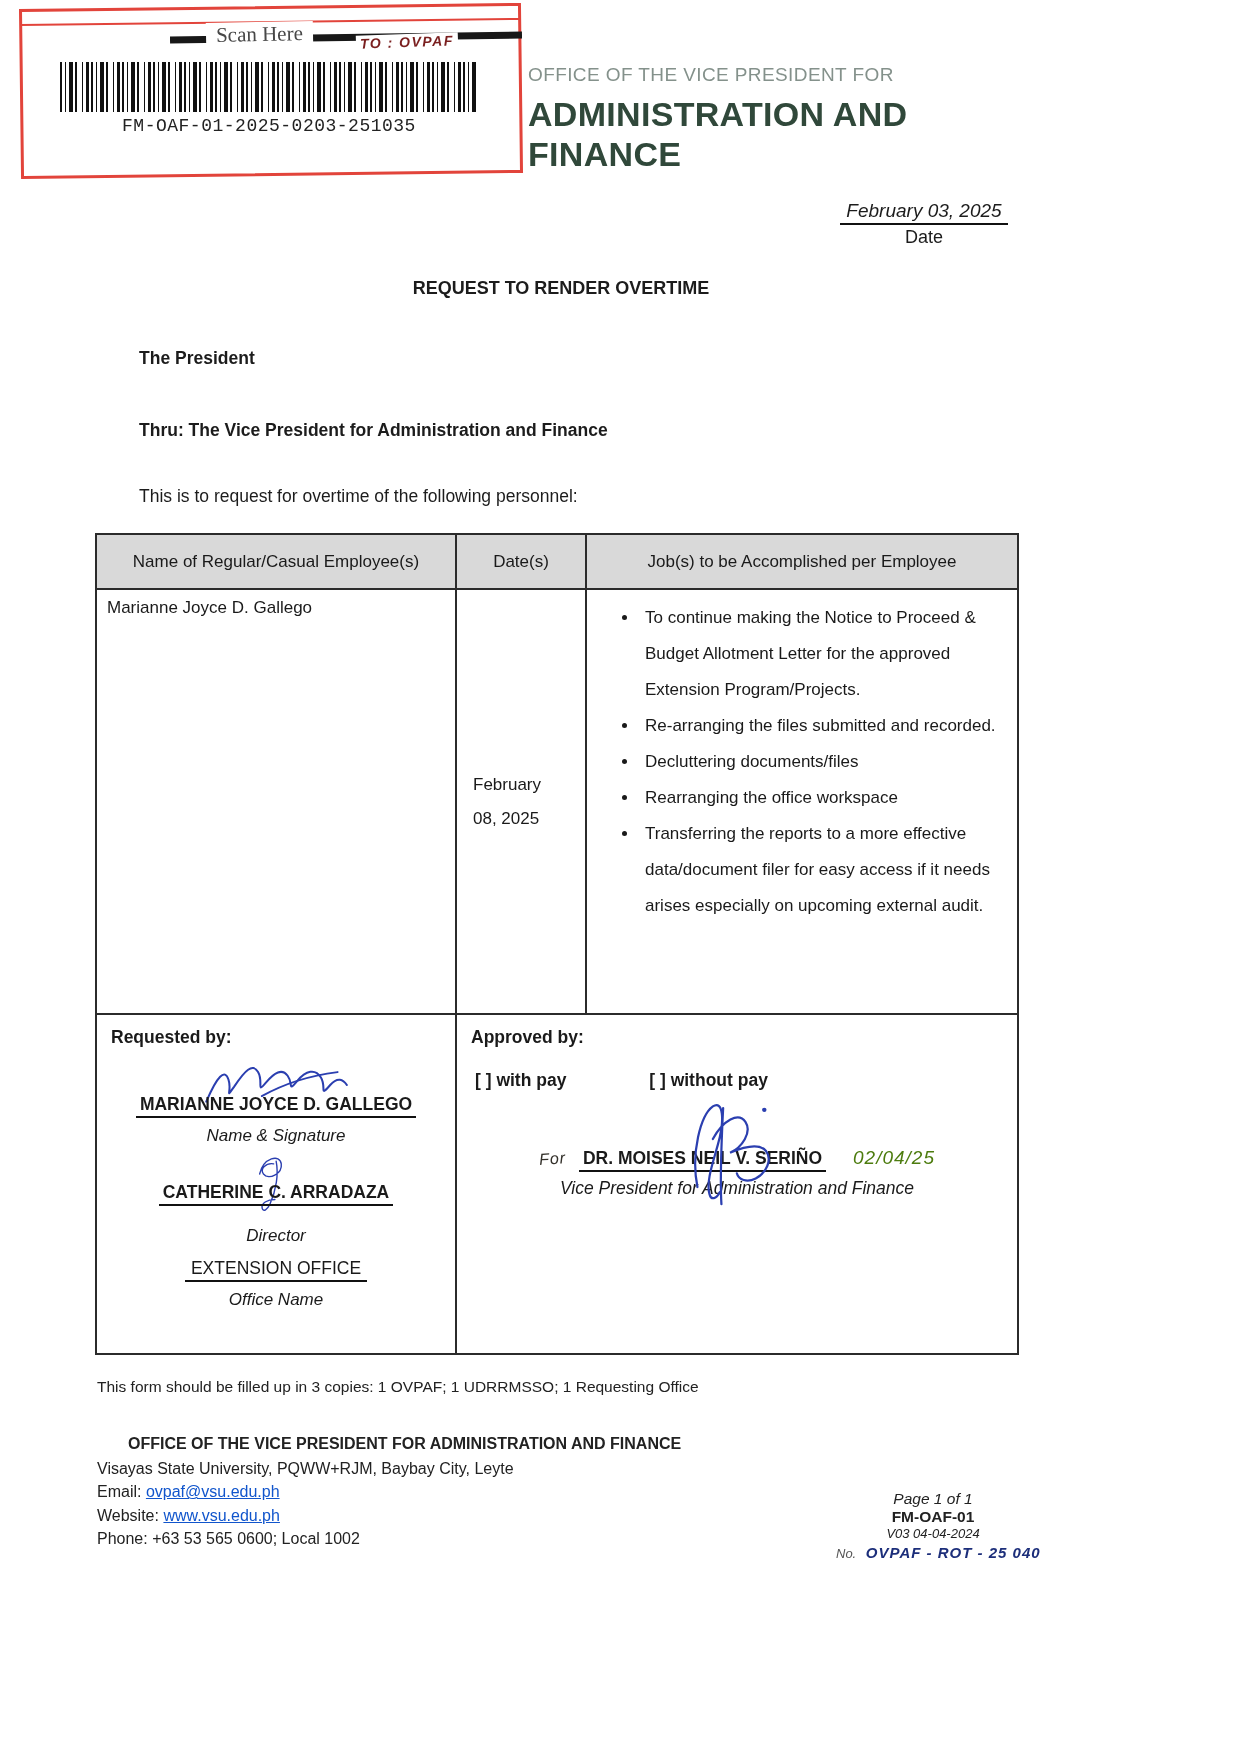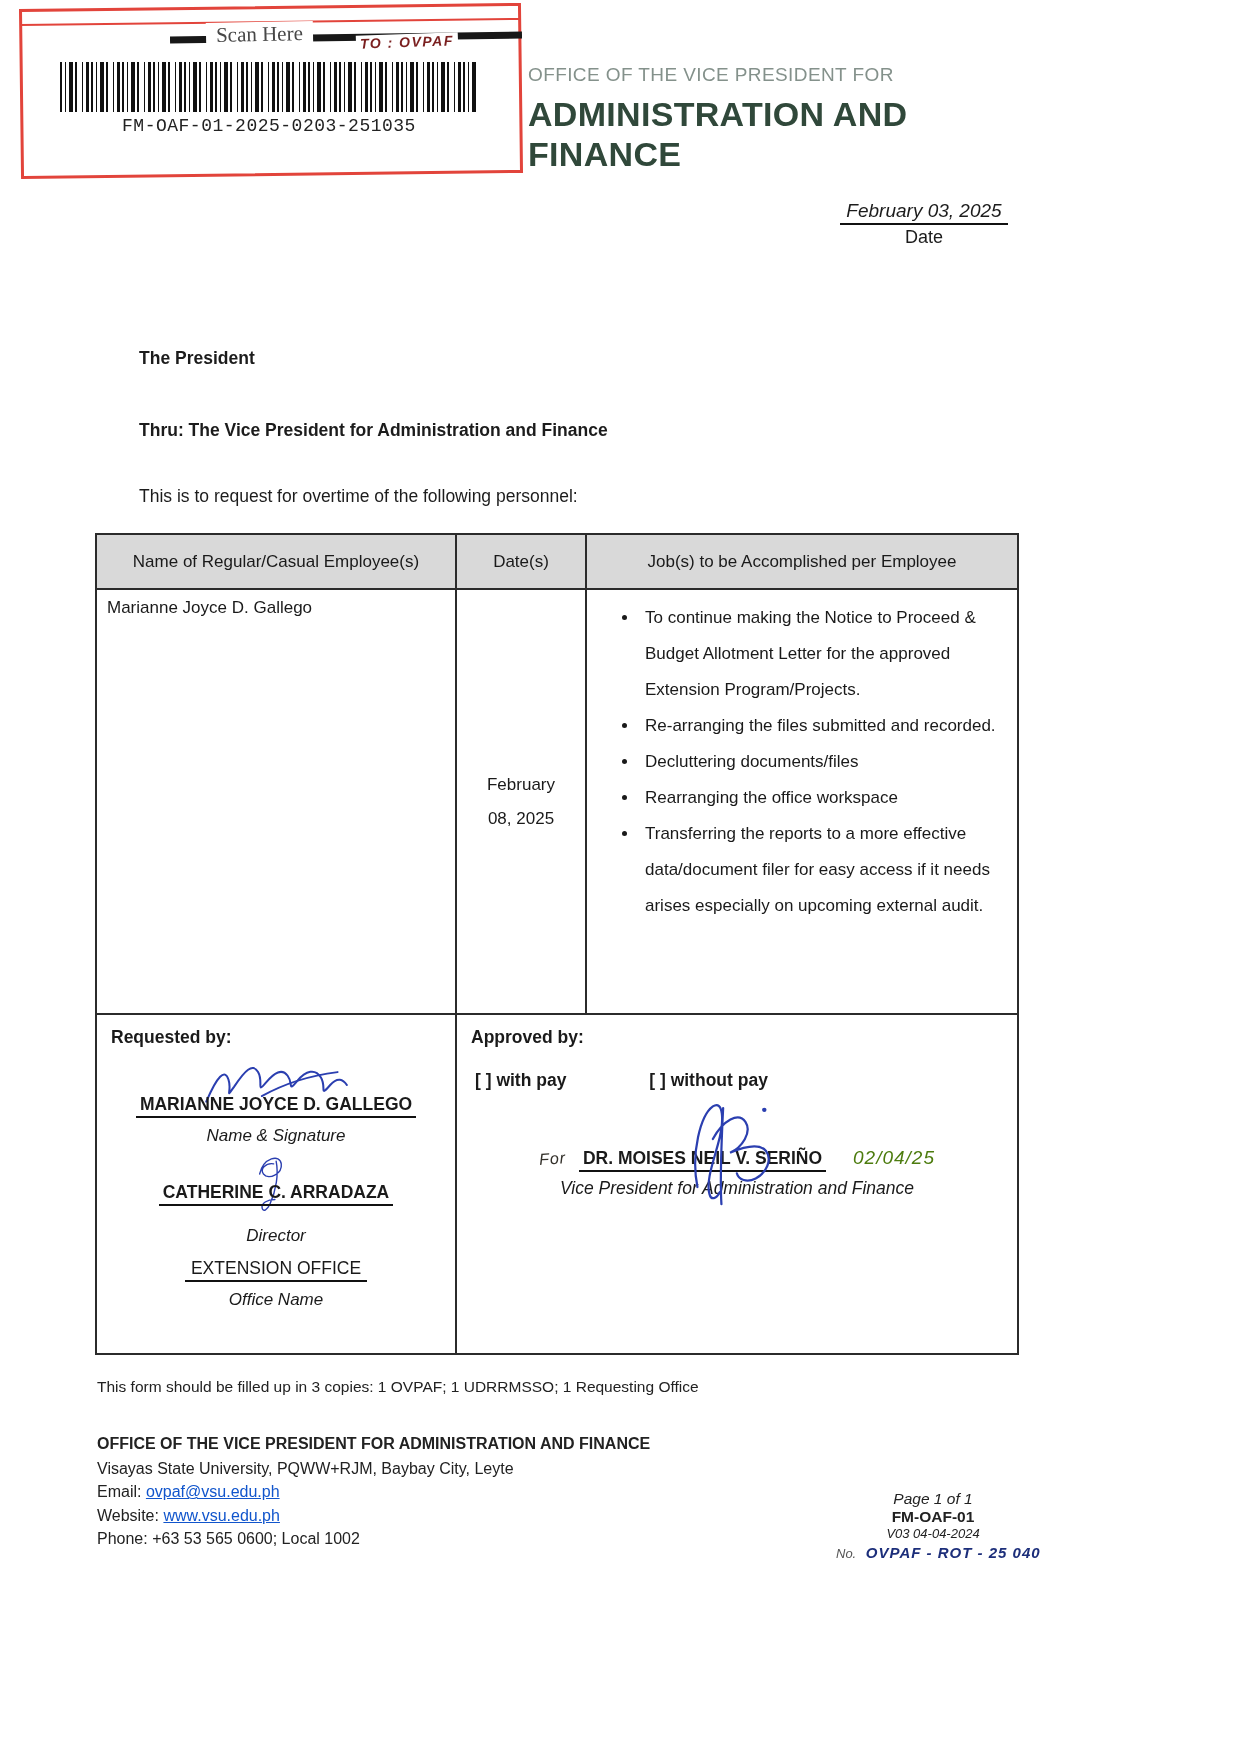--- a/index.html
+++ b/index.html
@@ -53,21 +53,21 @@
   .addressee { position:absolute; left:139px; top:348px; font-weight:bold; font-size:17.5px; }
   .thru { position:absolute; left:139px; top:420px; font-weight:bold; font-size:17.5px; }
   .intro { position:absolute; left:139px; top:486px; font-size:17.5px; }
 
   
   table.req-table { position:absolute; left:95px; top:533px; border-collapse:collapse; table-layout:fixed; font-size:17px; color:#1a1a1a; }
   .req-table th, .req-table td { border:2px solid #2b2b2b; }
   .req-table th { background:#d9d9d9; font-weight:normal; font-size:17px; text-align:center; vertical-align:middle; height:50px; padding:16px 10px; line-height:1.25; }
   tr.body-row { height:425px; }
   td.cell-name { vertical-align:top; padding:8px 10px; }
-  td.cell-date { vertical-align:middle; text-align:center; padding:12px 16px; line-height:2.0; }
+  td.cell-date { vertical-align:middle; text-align:left; padding:12px 16px; line-height:2.0; }
   td.cell-jobs { vertical-align:top; padding:4px 8px 4px 4px; }
   ul.jobs-list { margin:6px 0 0; padding-left:48px; list-style:disc; }
   ul.jobs-list li { line-height:36px; padding-left:6px; }
 
   tr.sig-row { height:340px; }
   td.sig-cell { vertical-align:top; padding:12px 14px; position:relative; }
   .block-label { font-weight:bold; font-size:17.5px; }
 
   .left-stack { text-align:center; margin-top:0; }
   .sig-svg { display:block; margin:0 auto; }
@@ -84,21 +84,21 @@
   .sig3 { height:120px; margin:0 auto -64px; position:relative; z-index:2; }
   .approver-line { position:relative; font-size:17.5px; z-index:1; white-space:nowrap; }
   .for-hand { display:inline-block; font-style:italic; color:#33302a; margin-right:8px; transform:rotate(-4deg); font-size:16px; letter-spacing:1px; }
   .approver-name { display:inline-block; font-weight:bold; border-bottom:2px solid #111; padding:0 4px 1px; }
   .approval-date { color:#4d7c0f; font-style:italic; margin-left:22px; font-size:19px; letter-spacing:1px; }
   .approver-title { font-style:italic; font-size:17.5px; margin-top:6px; text-align:center; }
 
   
   .copies-note { position:absolute; left:97px; top:1378px; font-size:15.5px; color:#222; }
   .footer-left { position:absolute; left:97px; top:1432px; font-size:16px; line-height:1.45; color:#222; }
-  .footer-office { font-weight:bold; font-size:16px; margin-bottom:2px; }
+  .footer-office { font-weight:bold; font-size:16px; margin-bottom:2px;margin-left:31px; }
   a.link { color:#1155cc; text-decoration:underline; cursor:pointer; }
   .footer-right { position:absolute; left:828px; top:1490px; width:210px; text-align:center; font-size:15.5px; color:#222; }
   .page-num { font-style:italic; }
   .form-code { font-weight:bold; }
   .form-version { font-style:italic; font-size:13px; }
   .form-no-line { margin-top:3px; font-size:13px; color:#555; font-style:italic; text-align:left; padding-left:8px; white-space:nowrap; }
   .form-no-value { color:#1c2e7a; font-style:italic; font-weight:bold; font-size:15px; letter-spacing:1px; margin-left:6px; }
 </style>
 </head>
 <body>
@@ -118,20 +118,21 @@
     <div class="office-line1">OFFICE OF THE VICE PRESIDENT FOR</div>
     <div class="office-line-big">ADMINISTRATION AND</div>
     <div class="office-line-big">FINANCE</div>
   </div>
 
   <div class="date-block">
     <span class="date-value">February 03, 2025</span>
     <div class="date-label">Date</div>
   </div>
 
+  <div class="form-title">REQUEST TO RENDER OVERTIME</div>
   <div class="addressee">The President</div>
   <div class="thru">Thru: The Vice President for Administration and Finance</div>
   <div class="intro">This is to request for overtime of the following personnel:</div>
 
   <table class="req-table">
     <colgroup>
         <col style="width:360px">
         <col style="width:130px">
         <col style="width:432px">
       </colgroup>

